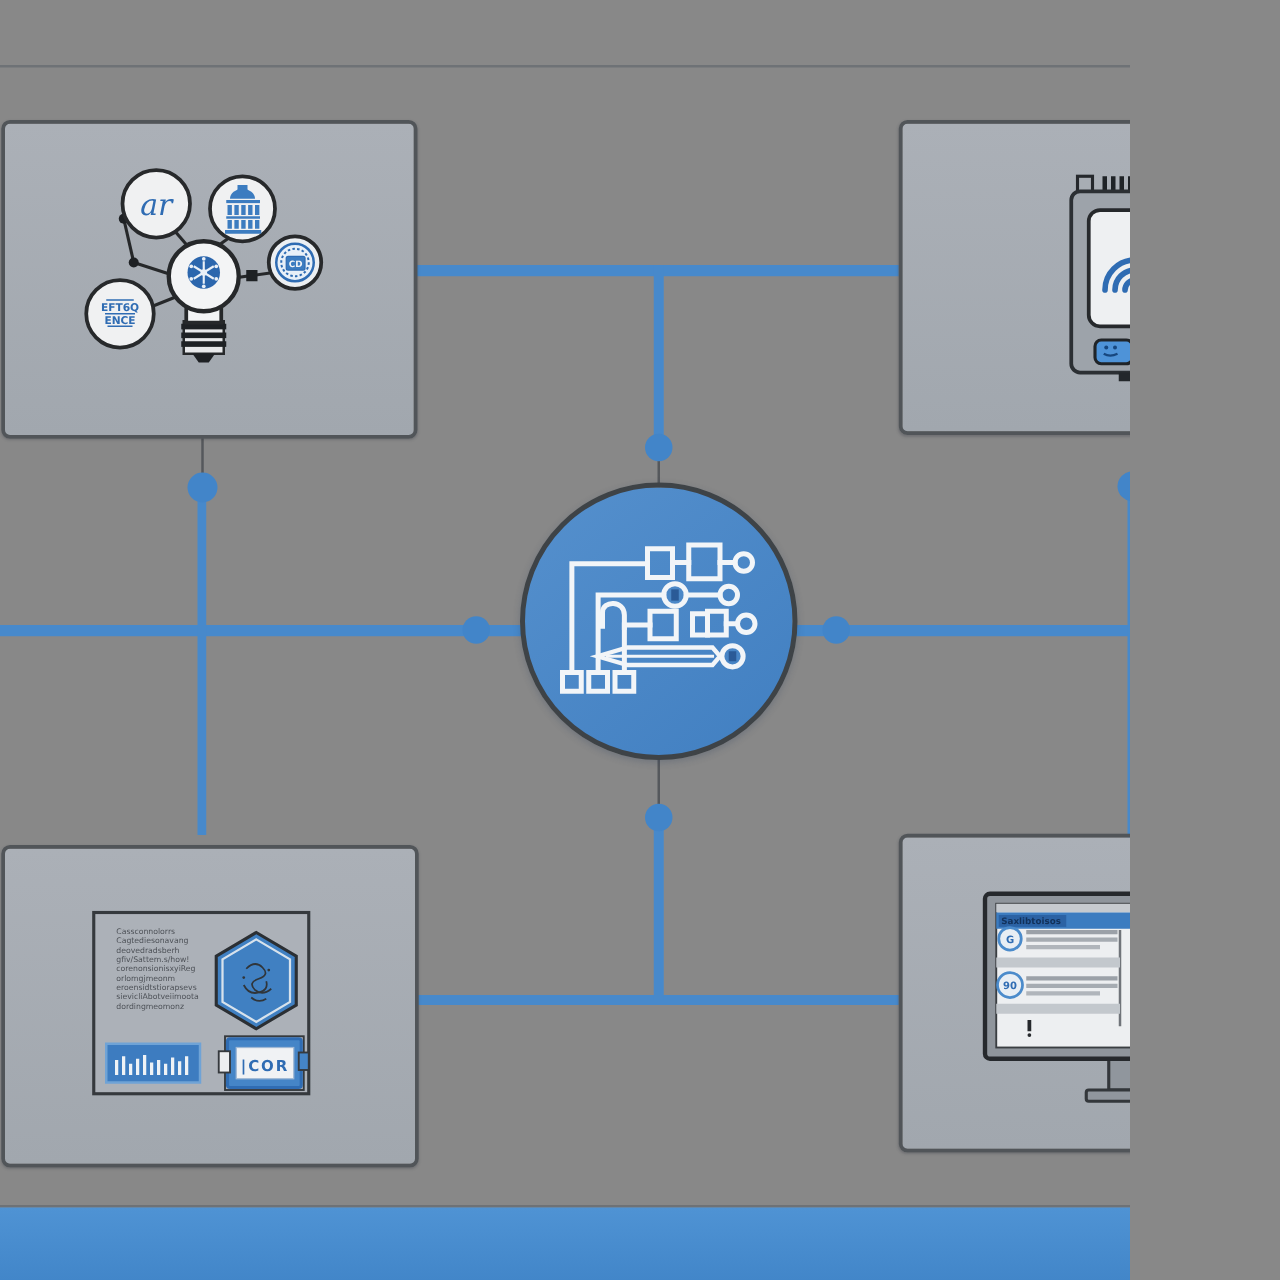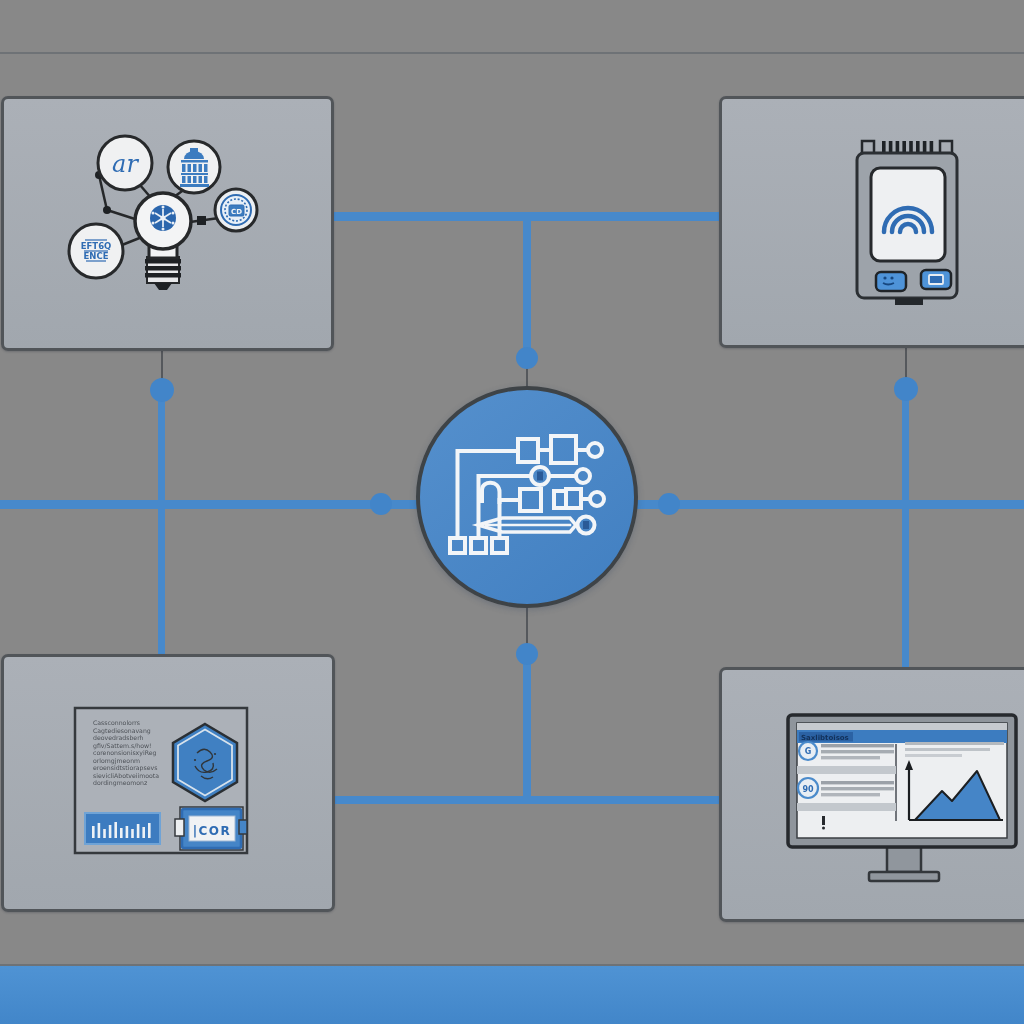--- a/index.html
+++ b/index.html
@@ -1,17 +1,17 @@
 <!DOCTYPE html>
 <html style="--blue: #4789cb; --node: #4285c9; --thin: #55585c; --rule: #6e7276; --panel: #a8adb4; --panelBorder: #515559; --hubBlue: #4b87c6; --hubBorder: #3e4347; --accent: #3c7cc0; --bandBlue: #4b90d2; --white: #f2f4f6;"><head>
 <meta charset="utf-8">
 <style>
   html,body{margin:0;padding:0;background:#888;}
   .stage{
-    position:relative;width:1024px;height:1024px;overflow:hidden;
+    position:relative;width:904px;height:1024px;overflow:hidden;
     font-family:"DejaVu Sans", sans-serif;
     background:linear-gradient(180deg,#d7e5f3 0%,#dcead6f 0%,#dde9f6 5%,#e4eef8 14%,
       #eaf2f9 32%,#e4eef7 47%,#d4e3f2 60%,#c1d6ec 73%,#adc9e7 86%,#9ec2e3 95%,#9cc0e2 100%);
   }
   .rule{position:absolute;left:0;width:1024px;height:2px;background:var(--rule,#6e7276);}
   .band{position:absolute;left:0;width:1024px;background:linear-gradient(180deg,#4f93d4,#4286c9);}
   .line{position:absolute;background:var(--blue,#4789cb);}
   .thin{position:absolute;background:var(--thin,#55585c);}
   .node{position:absolute;border-radius:50%;background:var(--node,#4285c9);}
   .panel{
@@ -177,21 +177,21 @@
           <circle cx="173" cy="182" r="1.6" fill="#17477f"></circle>
         <path d="M164 187 Q169 190 175 187" stroke="#17477f" stroke-width="1.8" fill="none"></path>
       </g>
       <g>
         <rect x="202" y="174" width="30" height="19" rx="5" fill="#4e93d8" stroke="#202428" stroke-width="2.5"></rect>
         <rect x="210" y="179" width="14" height="9" rx="1" fill="#2f6cb3" stroke="#e8edf2" stroke-width="1.8"></rect>
       </g>
     </svg>
   </div>
 
-  <div class="panel" style="left:1px;top:654px;width:334px;height:258px">
+  <div class="panel" style="left:1px;top:676px;width:334px;height:258px">
     <svg width="334" height="258" viewBox="0 0 334 258">
       <rect x="74" y="54" width="172" height="145" fill="#acb1b8" stroke="#35393d" stroke-width="2.5"></rect>
 
       <g font-size="6.2" fill="#4e5258">
         <text x="92" y="71">Cassconnolorrs</text>
         <text x="92" y="78.5">Cagtediesonavang</text>
         <text x="92" y="86">deovedradsberh</text>
         <text x="92" y="93.5">gfiv/Sattem.s/how!</text>
         <text x="92" y="101">corenonsionisxyiReg</text>
         <text x="92" y="108.5">orlomgjmeonm</text>

